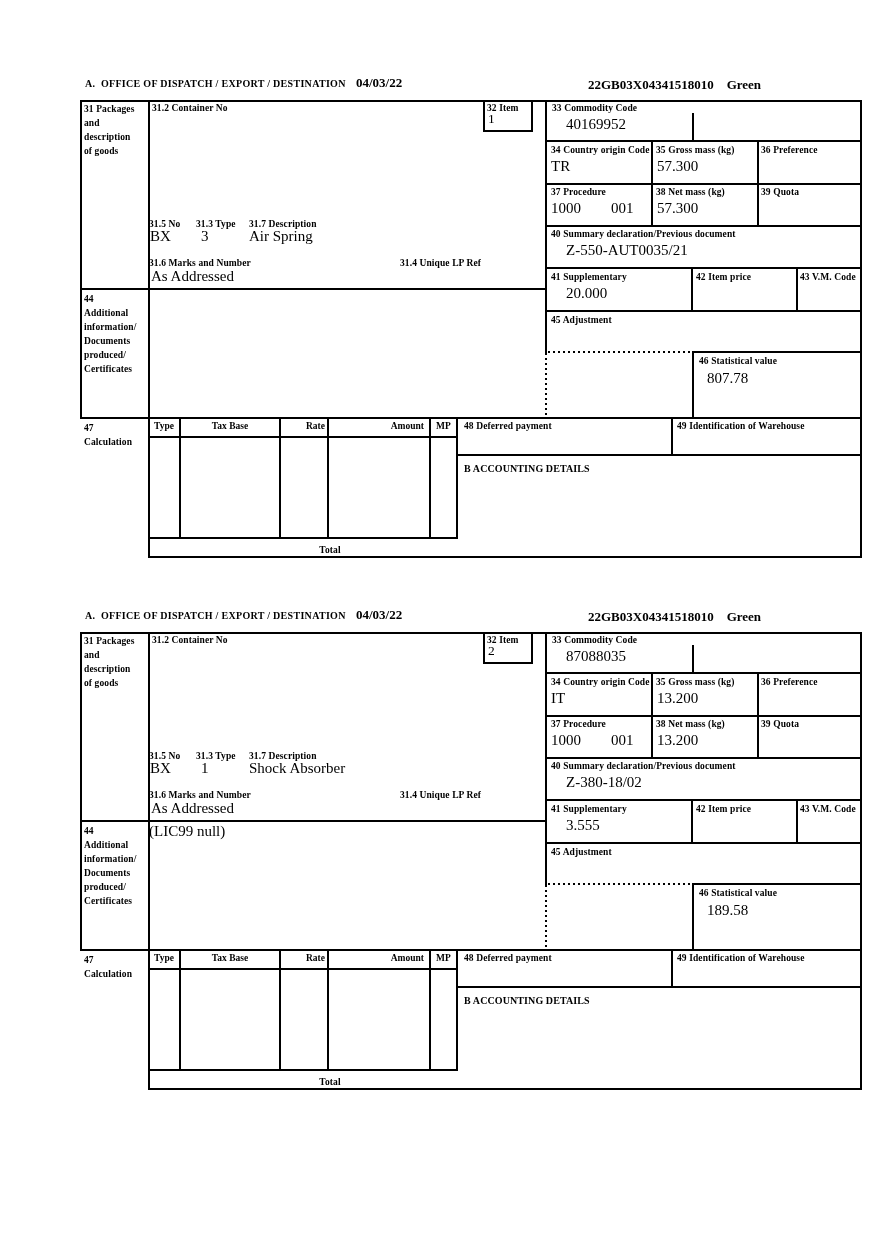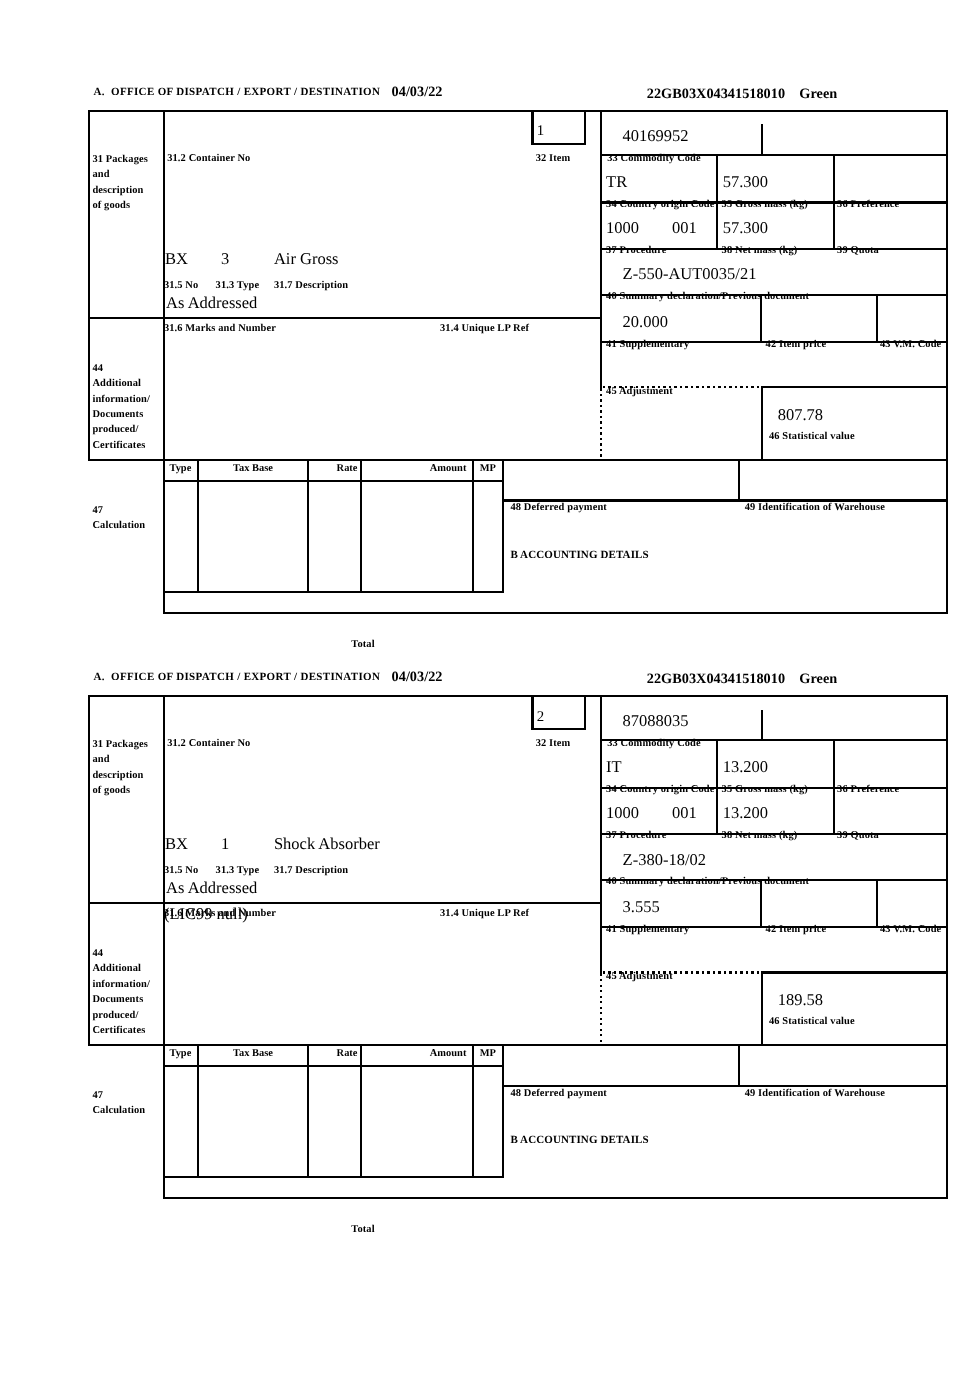--- a/index.html
+++ b/index.html
@@ -1,21 +1,21 @@
 <!DOCTYPE html>
 <html><head>
 <meta charset="utf-8">
 <style>
   html,body { margin:0; padding:0; background:#fff; }
   .sheet { position:relative; width:882px; height:1250px; background:#fff; overflow:hidden;
            font-family:"Liberation Serif","DejaVu Serif",serif; color:#000; }
   .block { position:absolute; left:0; width:882px; height:560px; }
   .grid  { position:absolute; left:0; top:0; }
   .t     { position:absolute; color:#000; white-space:nowrap; }
-  .lbl   { font:bold 9.5px/13px "Liberation Serif","DejaVu Serif",serif; letter-spacing:0.1px;margin-top:36px; }
+  .lbl   { font:bold 9.5px/13px "Liberation Serif","DejaVu Serif",serif; letter-spacing:0.1px; }
   .pre   { white-space:pre-line; line-height:14px; }
   .val   { font:15px/18px "Liberation Serif","DejaVu Serif",serif; }
   .val-sm{ font:13.5px/16px "Liberation Serif","DejaVu Serif",serif; }
   .hdr-office { font:bold 10px/12px "Liberation Serif","DejaVu Serif",serif; letter-spacing:0.3px; white-space:pre; }
   .hdr-date   { font:bold 13px/15px "Liberation Serif","DejaVu Serif",serif;text-align:right; }
   .hdr-ref    { font:bold 13px/15px "Liberation Serif","DejaVu Serif",serif; display:flex; gap:13px; }
   .th    { font:bold 9.5px/13px "Liberation Serif","DejaVu Serif",serif; position:absolute; top:420px; }
   .center{ text-align:center; }
   .right { text-align:right; }
 </style>
@@ -73,21 +73,21 @@
     <div class="t lbl" style="left:551px;top:314px">45 Adjustment</div>
 
     <div class="t lbl" style="left:699px;top:355px">46 Statistical value</div>
     <div class="t val" style="left:707px;top:369px">807.78</div>
 
     <div class="t lbl" style="left:149px;top:218px">31.5 No</div>
     <div class="t lbl" style="left:196px;top:218px">31.3 Type</div>
     <div class="t lbl" style="left:249px;top:218px">31.7 Description</div>
     <div class="t val" style="left:150px;top:227px">BX</div>
     <div class="t val" style="left:201px;top:227px">3</div>
-    <div class="t val" style="left:249px;top:227px">Air Gross</div>
+    <div class="t val" style="left:249px;top:227px">Air Spring</div>
 
     <div class="t lbl" style="left:149px;top:257px">31.6 Marks and Number</div>
     <div class="t lbl" style="left:400px;top:257px">31.4 Unique LP Ref</div>
     <div class="t val" style="left:151px;top:267px">As Addressed</div>
 
     <div class="t lbl pre" style="left:84px;top:292px;width:70px">44
 Additional
 information/
 Documents
 produced/

